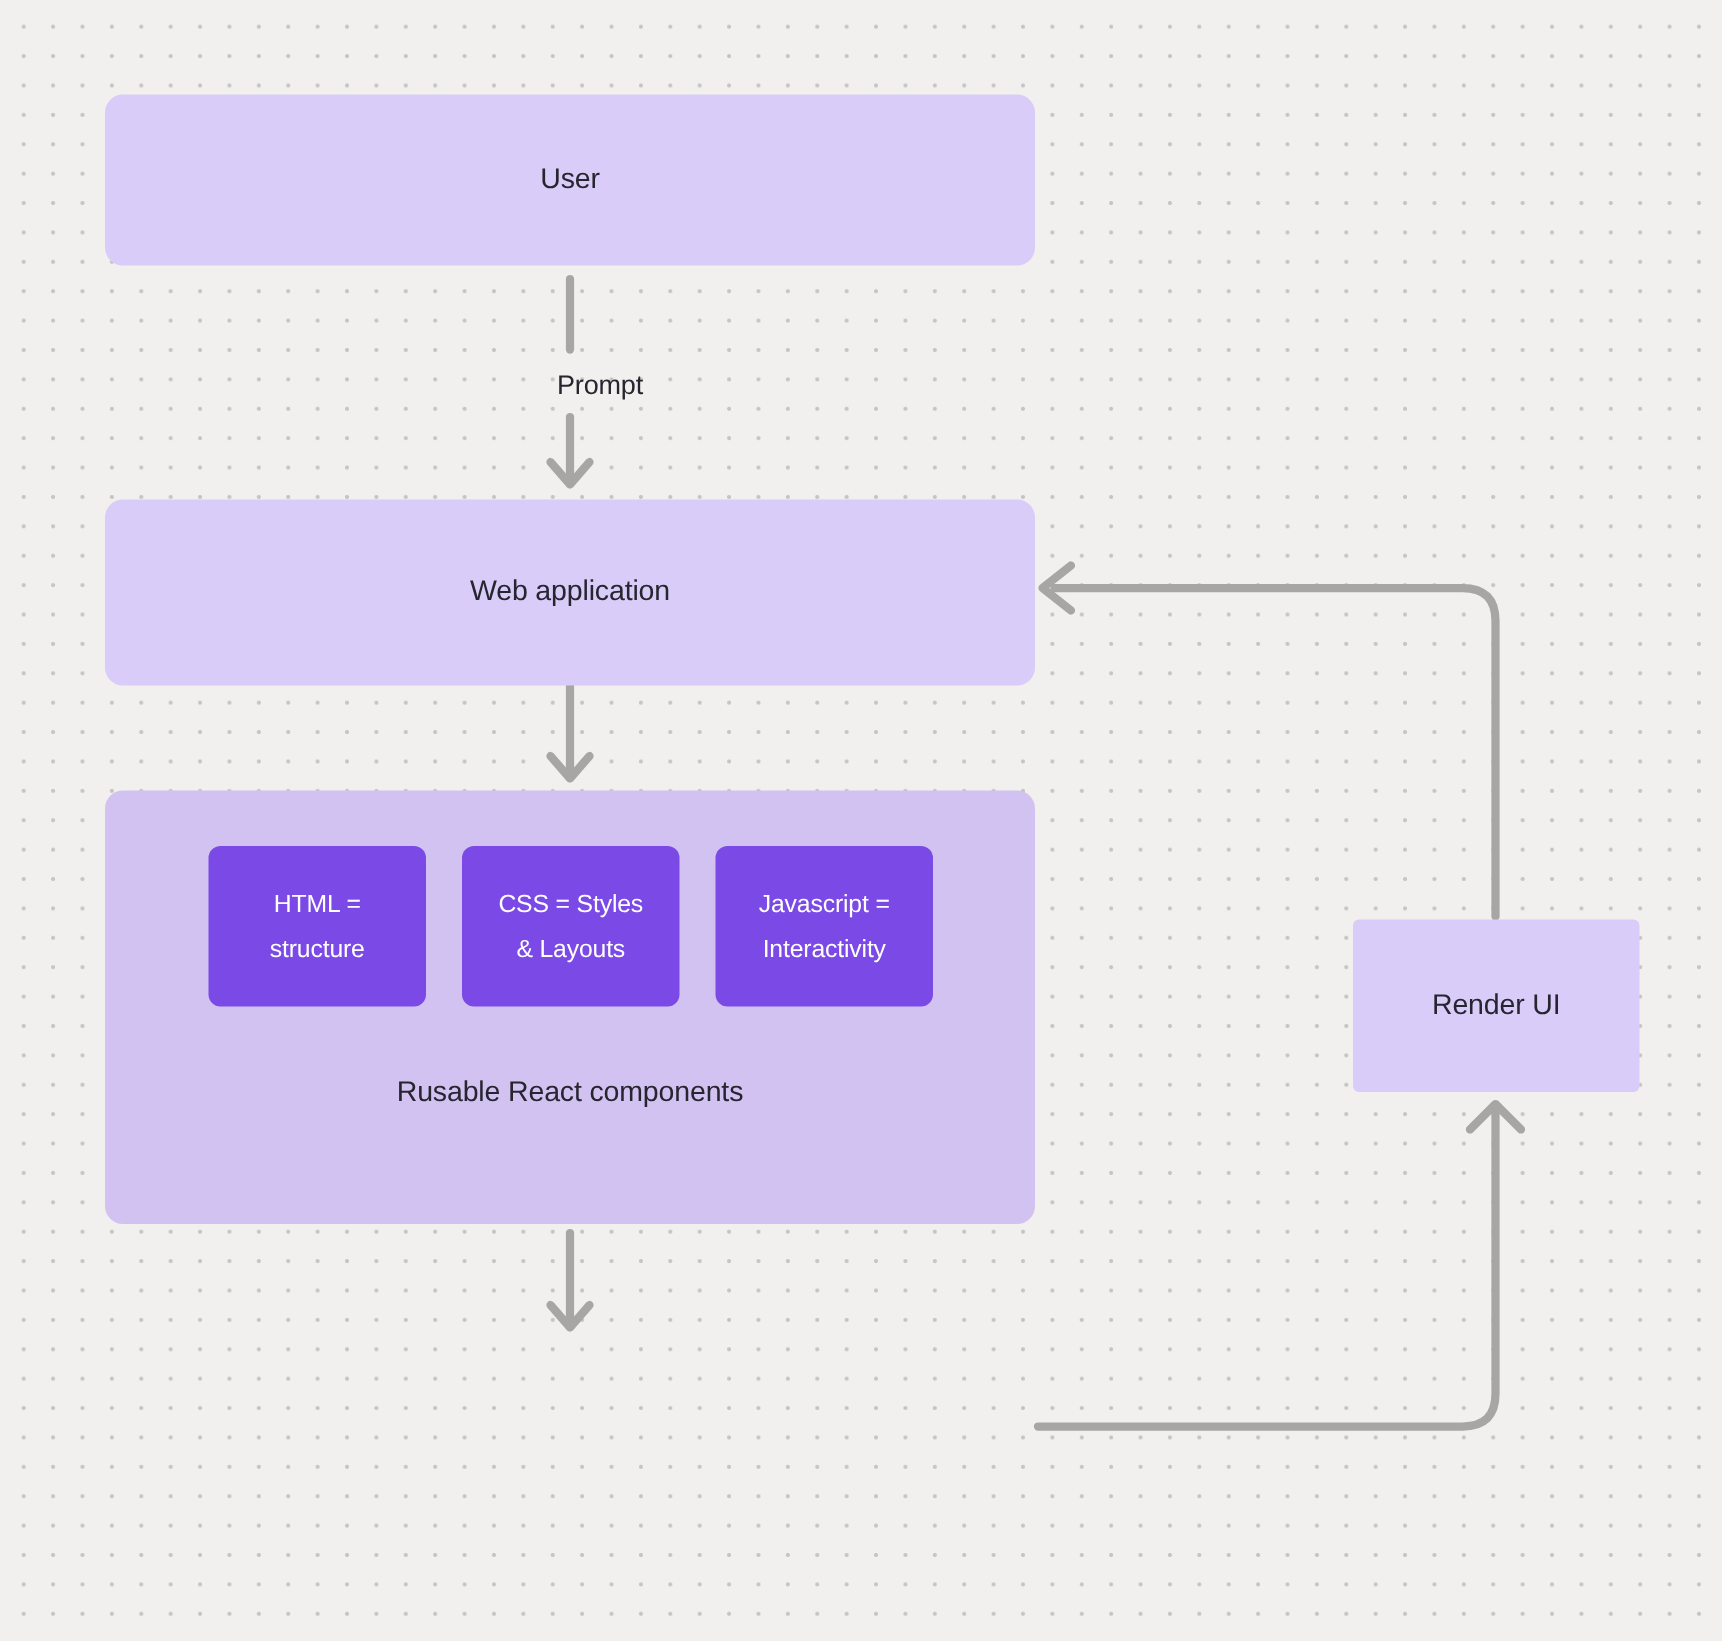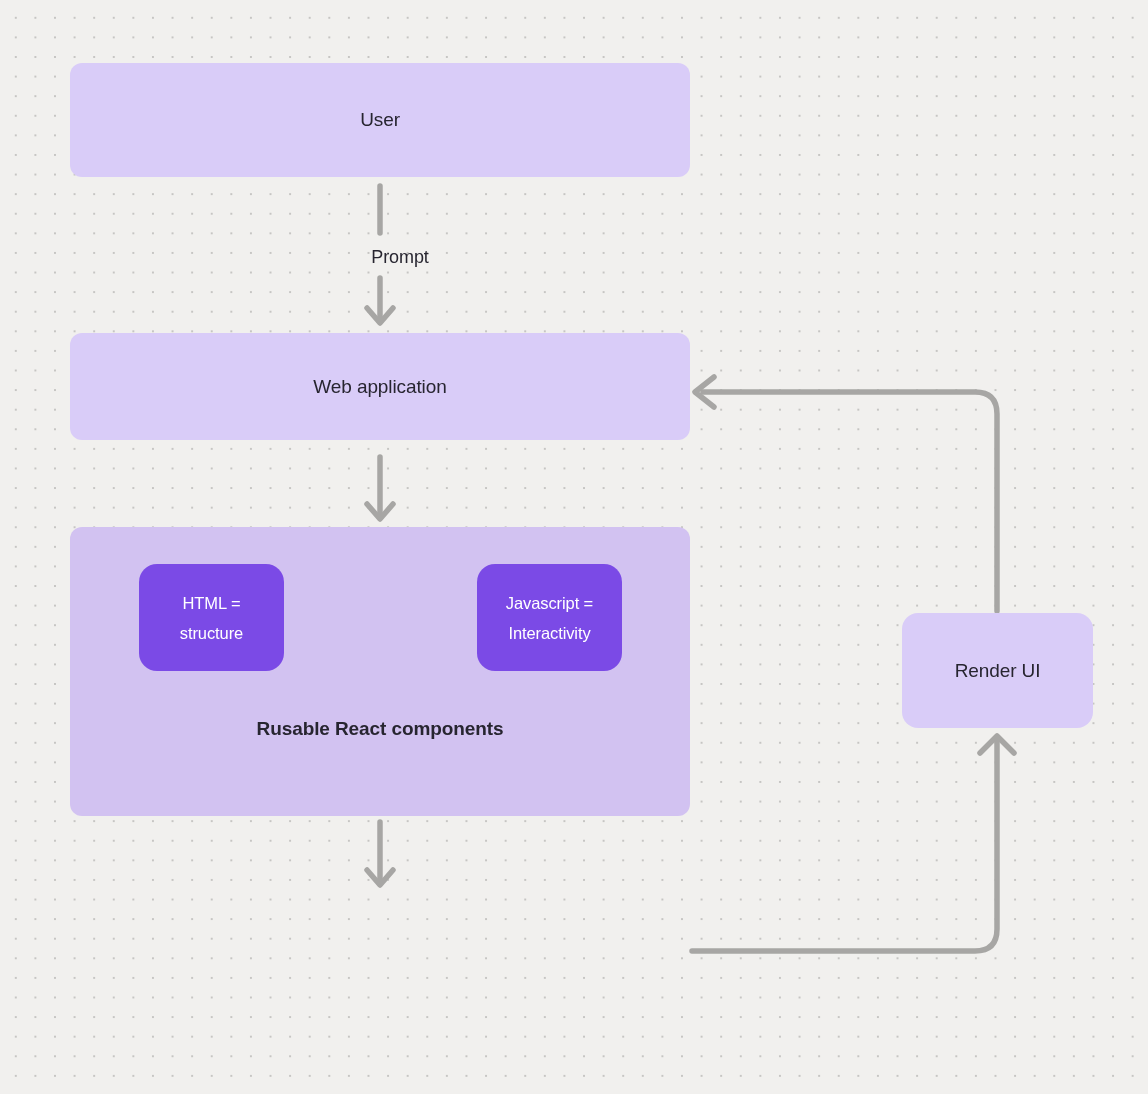--- a/index.html
+++ b/index.html
@@ -35,57 +35,56 @@
     align-items: center;
     justify-content: center;
     text-align: center;
   }
   .node.light {
     background: #d9ccf8;
     border-radius: 12px;
     font-size: 19px;
   }
   .node.user   { left: 70px;  top: 63px;  width: 620px; height: 114px; }
-  .node.webapp { left: 70px;  top: 333px; width: 620px; height: 107px; }
+  .node.webapp { left: 70px;  top: 333px; width: 620px; height: 124px; }
   .node.vite   { left: 70px;  top: 894px; width: 620px; height: 114px; }
-  .node.render { left: 902px; top: 613px; width: 191px; height: 115px; border-radius: 16px; }
+  .node.render { left: 902px; top: 613px; width: 191px; height: 115px; border-radius: 4px; }
   .group-box {
     position: absolute;
     left: 70px; top: 527px;
     width: 620px; height: 289px;
     background: #d2c2f1;
     border-radius: 12px;
   }
   .inner-node {
     position: absolute;
     top: 37px;
     width: 145px;
     height: 107px;
     background: #7b4ae6;
-    border-radius: 18px;
+    border-radius: 8px;
     color: #ffffff;
     font-size: 16.5px;
     font-weight: 500;
     line-height: 30px;
     display: flex;
     flex-direction: column;
     align-items: center;
     justify-content: center;
     text-align: center;
   }
   .inner-node.n1 { left: 69px; }
   .inner-node.n2 { left: 238px; }
   .inner-node.n3 { left: 407px; justify-content: center; }
   .group-caption {
     position: absolute;
     left: 0; right: 0;
     top: 191px;
     text-align: center;
     font-size: 19px;
-    font-weight: bold;
   }
   .prompt-label {
     position: absolute;
     left: 380px;
     top: 257px;
     transform: translate(-50%, -50%);
     font-size: 18px;
     white-space: nowrap;
     margin-left: 20px;
   }
@@ -117,20 +116,24 @@
 
   <div class="node light webapp">
     <span>Web application</span>
   </div>
 
   <div class="group-box">
     <div class="inner-node n1">
       <span>HTML =</span>
       <span>structure</span>
     </div>
+    <div class="inner-node n2">
+      <span>CSS = Styles</span>
+      <span>&amp; Layouts</span>
+    </div>
     <div class="inner-node n3">
       <span>Javascript =</span>
       <span>Interactivity</span>
     </div>
     <div class="group-caption">Rusable React components</div>
   </div>
 
 
   <div class="node light render">
     <span>Render UI</span>

